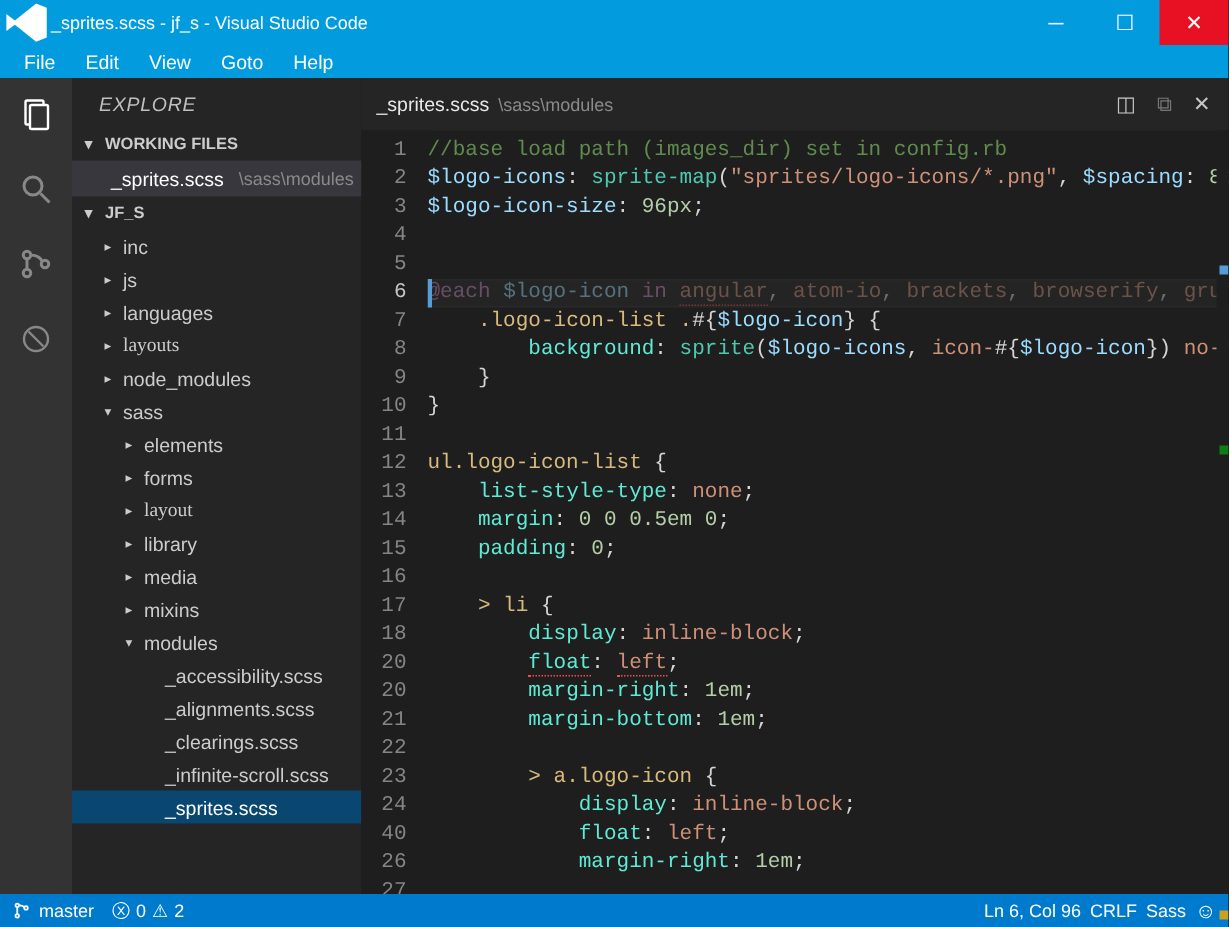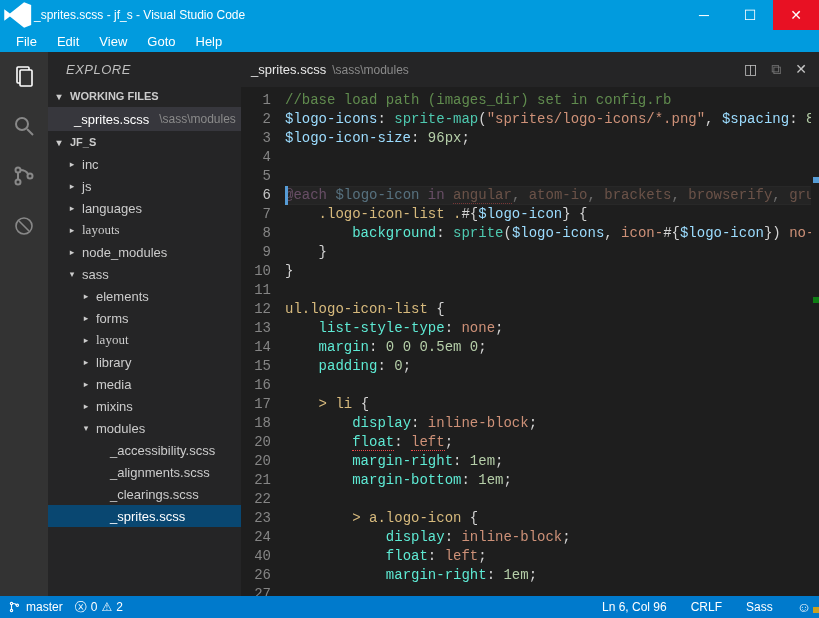--- a/index.html
+++ b/index.html
@@ -163,21 +163,21 @@
     height:22px;
     background:#007acc;
     color:#fff;
     display:flex;
     align-items:center;
     font-size:12px;
     padding:0 8px;
     gap:12px;
   }
   .statusbar .sb-item { display:flex; align-items:center; gap:4px; }
-  .statusbar .right { margin-left:auto; display:flex; gap:24px; align-items:center;}
+  .statusbar .right { margin-left:auto; display:flex; gap:6px; align-items:center;}
   .statusbar svg { width:14px; height:14px; }
   .sb-smiley { font-size:14px; }
 </style>
 </head>
 <body>
 
 <div class="titlebar">
   <div class="vsc-icon">
     <svg viewBox="0 0 24 24" fill="none">
         <path d="M17 3 L22 5 V19 L17 21 L7 13 L3 16 V8 L7 11 L17 3 Z" fill="#ffffff"></path>
@@ -300,20 +300,24 @@
           <span class="chev"></span>
           <span style="margin-left: 4px;">_accessibility.scss</span>
         </div>
         <div class="tree-row" style="padding-left: 46px;">
           <span class="chev"></span>
           <span style="margin-left: 4px;">_alignments.scss</span>
         </div>
         <div class="tree-row" style="padding-left: 46px;">
           <span class="chev"></span>
           <span style="margin-left: 4px;">_clearings.scss</span>
+        </div>
+        <div class="tree-row" style="padding-left: 46px;">
+          <span class="chev"></span>
+          <span style="margin-left: 4px;">_infinite-scroll.scss</span>
         </div>
         <div class="tree-row selected" style="padding-left: 46px;">
           <span class="chev"></span>
           <span style="margin-left: 4px;">_sprites.scss</span>
         </div>
       </div>
   </div>
 
   <div class="editor">
     <div class="tabbar">

